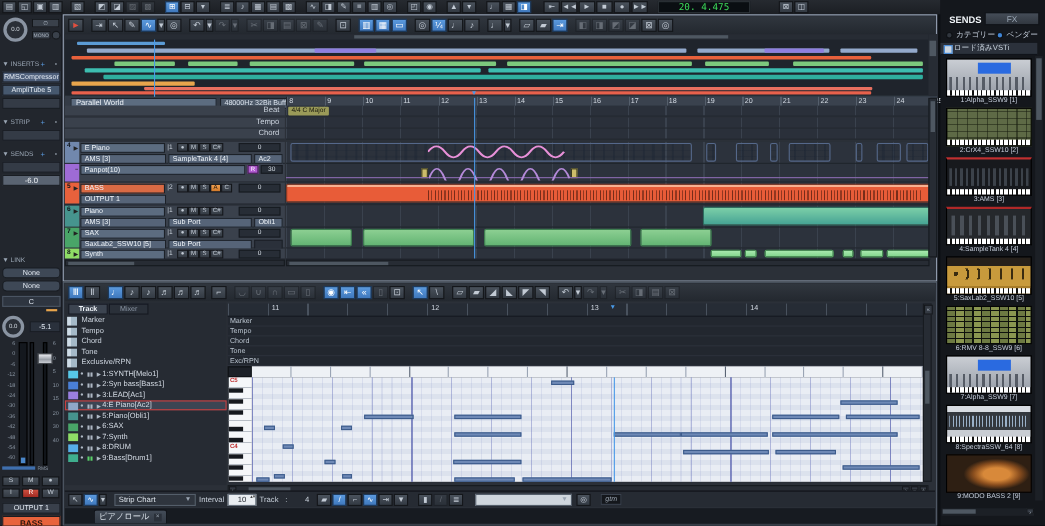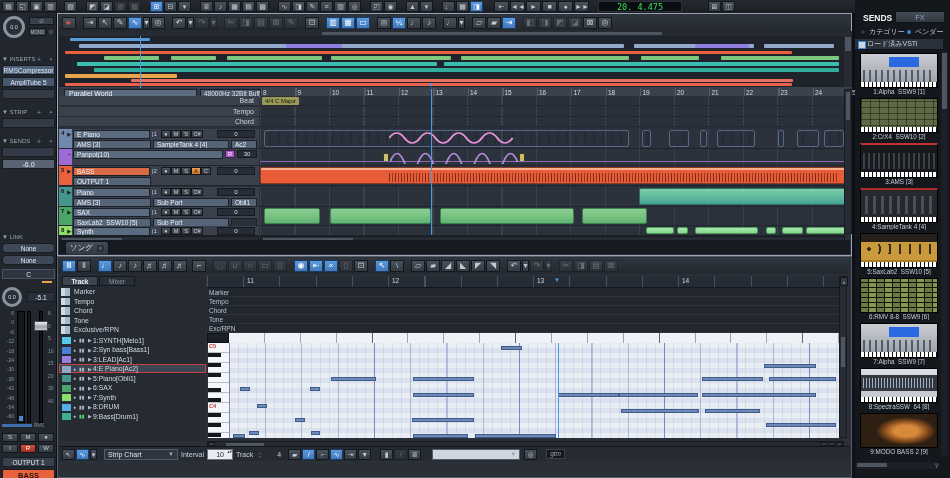--- a/index.html
+++ b/index.html
@@ -490,26 +490,20 @@
     <div class="hs" style="left:202px;top:222px;width:585px">
         <div class="th" style="left:2px;width:90px"></div>
       </div>
     <div class="vs" style="left:786px;top:75px;height:145px">
         <div class="th" style="top:2px;height:28px"></div>
       </div>
 
     <div class="playhead" style="left:373px;top:75px;height:146px"></div>
     <div class="ph-mark" style="left:370px;top:68px">▼</div>
 
-    <div class="tabbar">
-      <div class="tab" style="left:6px">
-          <span>ソング</span>
-          <span class="x">×</span>
-        </div>
-    </div>
   </div>
 
   <div class="win pr-win">
     <div class="wtb" id="pr-toolbar">
         <div class="ib a">Ⅲ</div>
         <div class="ib">Ⅱ</div>
         <div class="ib a" style="margin-left: 6px;">♩</div>
         <div class="ib">♪</div>
         <div class="ib">♪</div>
         <div class="ib">♬</div>
@@ -733,20 +727,26 @@
           <div class="ib sm d">/</div>
           <div class="ib sm">≣</div>
         </span>
       <span class="sel-fld" style="width:88px;margin-left:10px;background:#cfd6dd;color:#2a2f36">
           <span class="car">▼</span>
         </span>
       <span class="ib sm" style="margin-left:4px">◎</span>
       <span class="badge-g" style="margin-left:8px">gtm</span>
     </div>
 
+    <div class="tabbar">
+      <div class="tab" style="left:26px">
+          <span>ピアノロール</span>
+          <span class="x">×</span>
+        </div>
+    </div>
   </div>
 
   <div class="rp">
     <div class="rp-inst">SENDS</div>
     <div class="rp-fx">FX</div>
     <div class="radio" style="left:5px">
         <span class="rdot"></span>
         <span>カテゴリー</span>
       </div>
     <div class="radio" style="left:51px">

